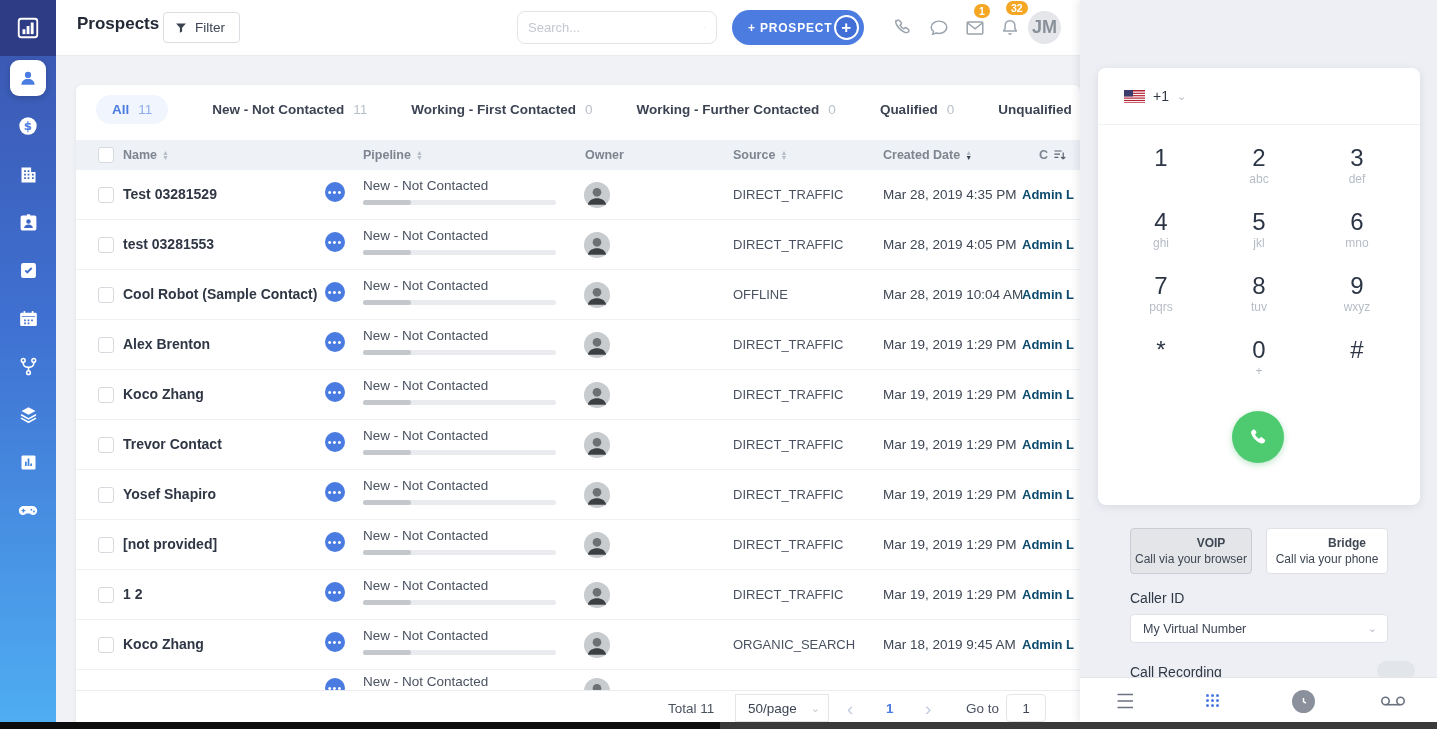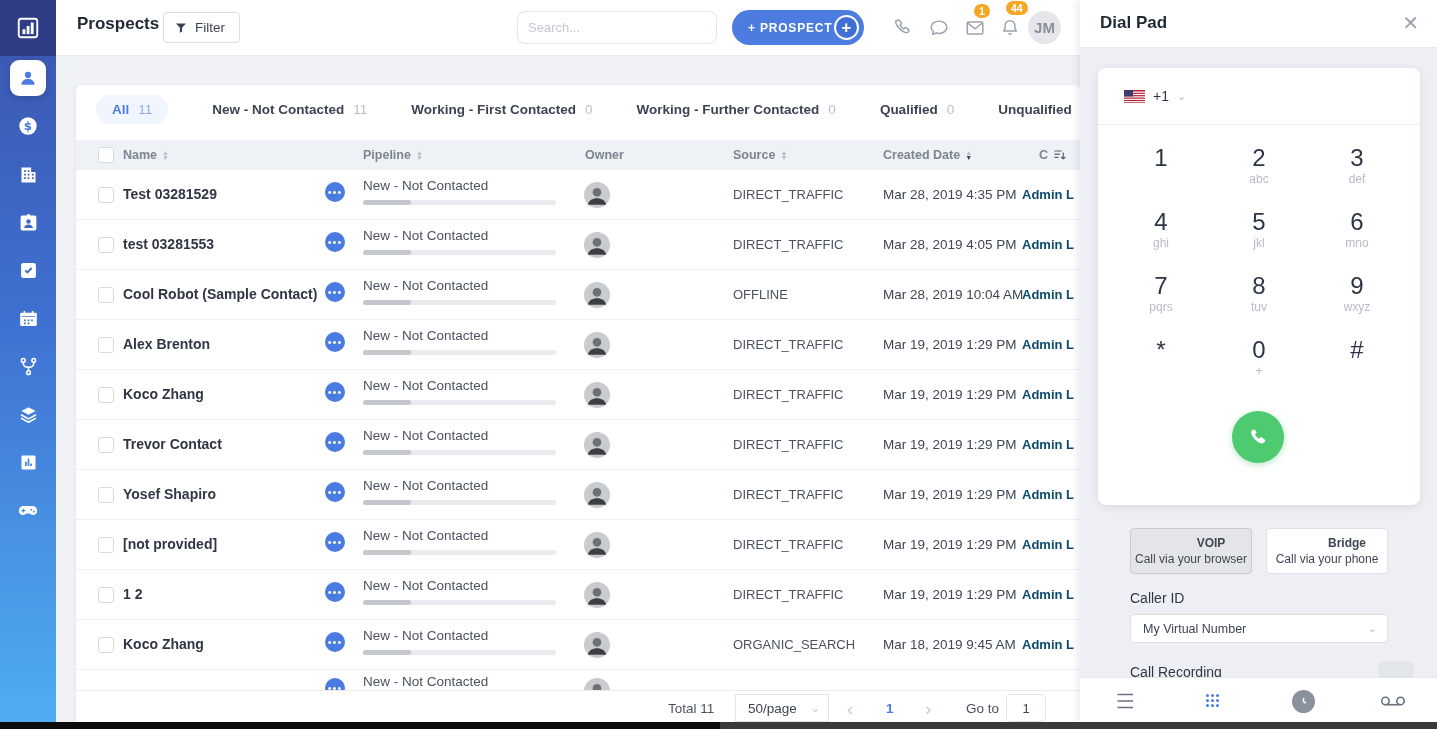--- a/index.html
+++ b/index.html
@@ -18,21 +18,21 @@
   .topbar { left:56px; top:0; width:1024px; height:56px; background:#fff; border-bottom:1px solid #e9ebef; z-index:6; }
   .page-title { position:absolute; left:21px; top:14px; font-size:17px; font-weight:bold; color:#232a36; }
   .filter-btn { position:absolute; left:107px; top:12px; height:31px; padding:0 14px 0 10px; border:1px solid #dadde2; border-radius:4px; background:#fff; display:flex; align-items:center; gap:7px; font-size:13.5px; color:#3c4453; cursor:pointer; }
   .search-box { position:absolute; left:461px; top:11px; width:200px; height:33px; border:1px solid #e2e4e9; border-radius:8px; background:#fff; display:flex; align-items:center; padding:0 10px; }
   .search-box input { border:0; outline:0; flex:1; font-size:13px; color:#6a7280; font-family:inherit; background:transparent; }
   .search-box input::placeholder { color:#c3c8d0; }
   .prospect-btn { position:absolute; left:676px; top:10px; height:35px; width:132px; border:0; border-radius:18px; background:#4d7ce1; color:#fff; font-weight:bold; font-size:12px; letter-spacing:.8px; display:flex; align-items:center; justify-content:space-between; padding:0 5px 0 16px; cursor:pointer; font-family:inherit; }
   .prospect-plus { width:25px; height:25px; border-radius:50%; border:2px solid #fff; background:#416fd6; color:#fff; display:flex; align-items:center; justify-content:center; font-size:17px; font-weight:bold; line-height:1; }
   .top-icon { position:absolute; top:17px; width:22px; height:22px; color:#9aa3ad; cursor:pointer; }
   .badge { position:absolute; background:#f5a623; color:#fff; font-size:10.5px; font-weight:bold; border-radius:9px; padding:1px 5px; line-height:12px; }
-  .avatar-jm { position:absolute; left:972px; top:11px; width:33px; height:33px; border-radius:50%; background:#e4e6ea; color:#8a9099; font-size:15px; font-weight:bold; display:flex; align-items:center; justify-content:center; cursor:pointer; }
+  .avatar-jm { position:absolute; left:972px; top:11px; width:33px; height:33px; border-radius:50%; background:#e4e6ea; color:#8a9099; font-size:18px; font-weight:bold; display:flex; align-items:center; justify-content:center; cursor:pointer; }
 
   
   .main-bg { left:56px; top:56px; width:1024px; height:666px; background:#f1f2f5; }
   .card { left:76px; top:85px; width:1004px; height:640px; background:#fff; border-radius:6px 6px 0 0; box-shadow:0 1px 4px rgba(40,50,80,.08); overflow:hidden; z-index:2; }
 
   .tabs { position:absolute; left:0; top:0; width:100%; height:48px; display:flex; align-items:center; padding-left:20px; gap:44px; }
   .tab { display:flex; align-items:center; gap:9px; font-size:13.5px; font-weight:bold; color:#3c4453; cursor:pointer; white-space:nowrap; }
   .tab .cnt { color:#b9bfc9; font-weight:normal; }
   .tab.active { background:#f1f5fd; border-radius:16px; padding:7px 16px; color:#4a7be0; }
   .tab.active .cnt { color:#8fadea; }
@@ -206,21 +206,21 @@
   </svg>
   <svg class="top-icon" style="left:908px" viewBox="0 0 24 24" fill="none" stroke="#9aa3ad" stroke-width="1.6">
     <rect x="3.5" y="5.5" width="17" height="13" rx="1"></rect>
     <path d="M4 6.5 12 13l8-6.5"></path>
   </svg>
   <div class="badge" style="left:918px; top:4px;">1</div>
   <svg class="top-icon" style="left:943px" viewBox="0 0 24 24" fill="none" stroke="#9aa3ad" stroke-width="1.6">
     <path d="M12 4c3.2 0 5.3 2.3 5.3 5.3v3.2l1.7 2.8H5l1.7-2.8V9.3C6.7 6.3 8.8 4 12 4Z" stroke-linejoin="round"></path>
     <path d="M10.5 17.8a1.6 1.6 0 0 0 3 0"></path>
   </svg>
-  <div class="badge" style="left:950px; top:1px;">44</div>
+  <div class="badge" style="left:950px; top:1px;">32</div>
   <div class="avatar-jm">JM</div>
 </div>
 
 <div class="abs main-bg"></div>
 
 <div class="abs card">
 
   <div class="tabs">
     <div class="tab active">
       <span>All</span>
@@ -514,24 +514,20 @@
     </div>
     <div class="pg pg-arrow" style="left:771px">‹</div>
     <div class="pg pg-cur" style="left:810px">1</div>
     <div class="pg pg-arrow" style="left:849px">›</div>
     <div class="pg" style="left:890px">Go to</div>
     <input class="pg pg-input" style="left: 930px;" value="1">
   </div>
 </div>
 
 <div class="abs panel">
-  <div class="panel-head">
-    <div class="panel-title">Dial Pad</div>
-    <div class="panel-close">✕</div>
-  </div>
 
   <div class="dial-card">
     <div class="phone-row">
       <svg width="21" height="13" viewBox="0 0 21 13">
         <rect width="21" height="13" fill="#b22234"></rect>
         <g fill="#fff">
             <rect y="1.5" width="21" height="1.2"></rect>
             <rect y="3.9" width="21" height="1.2"></rect>
             <rect y="6.3" width="21" height="1.2"></rect>
             <rect y="8.7" width="21" height="1.2"></rect>

